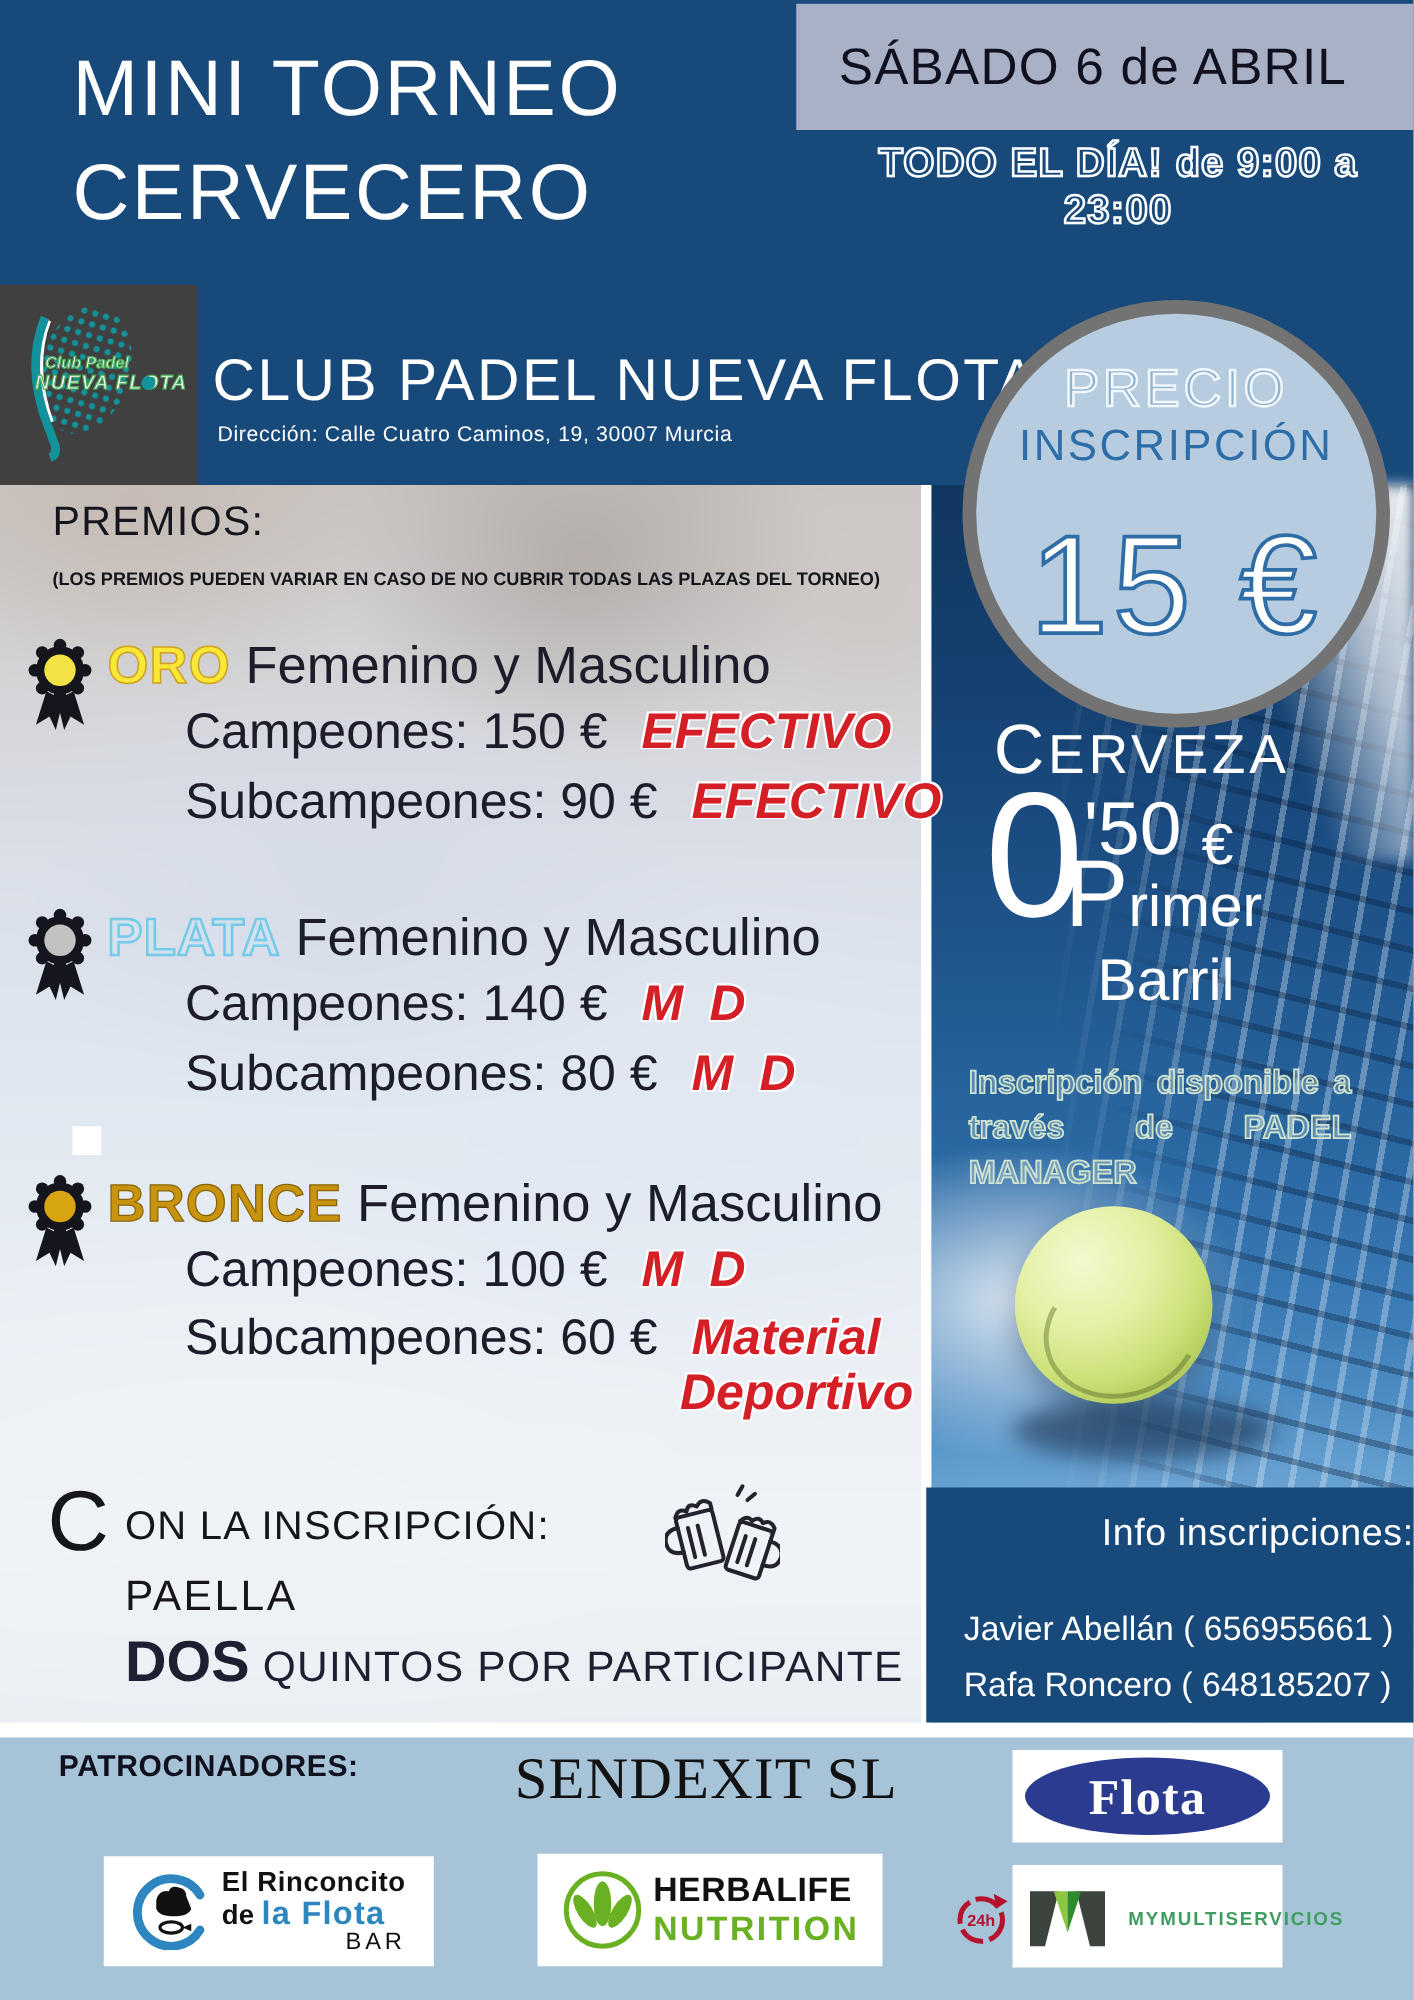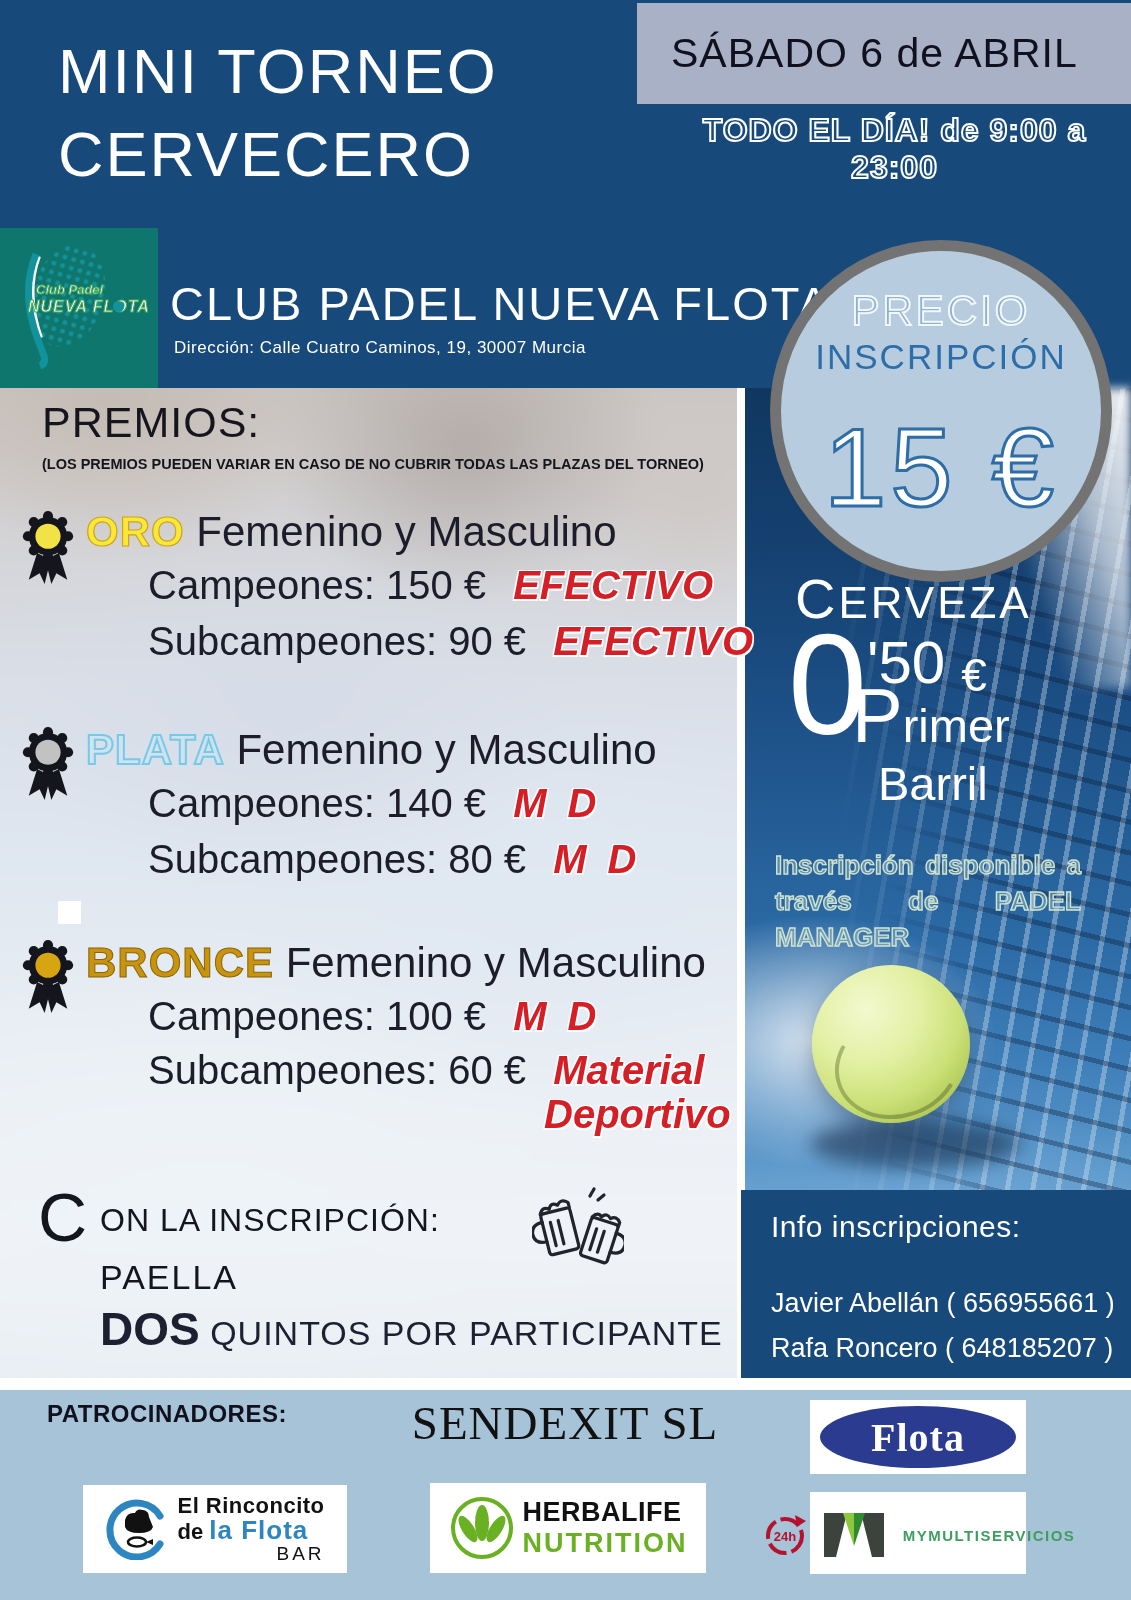--- a/index.html
+++ b/index.html
@@ -6,21 +6,21 @@
   body { background:#666; font-family:"Liberation Sans", sans-serif; }
   .poster { position:relative; width:1131px; height:1600px; background:#fff; overflow:hidden; margin:0 auto; }
   .abs { position:absolute; }
 
   
   .header { left:0; top:0; width:1131px; height:388px; background:#17497b; }
   .title { left:58px; top:30px; color:#fff; font-size:63px; letter-spacing:2px; line-height:1.32; font-weight:400; }
   .date-band { left:637px; top:3px; width:494px; height:101px; background:#a9b1c6; display:flex; align-items:center; padding-left:34px; }
   .date-band span { color:#10101e; font-size:41px; letter-spacing:1px; }
   .time-line { left:672px; top:112px; width:445px; text-align:center; font-size:32px; color:transparent; -webkit-text-stroke:2px #fff; letter-spacing:1px; font-weight:700; }
-  .logo-box { left:0; top:228px; width:158px; height:160px; background:#0f766e; }
+  .logo-box { left:0; top:228px; width:158px; height:160px; background:#404040; }
   .logo-text1 { left:36px; top:54px; font-size:13px; font-style:italic; font-weight:700; color:#fff; -webkit-text-stroke:1px #49a958; }
   .logo-text2 { left:28px; top:70px; font-size:16px; font-style:italic; font-weight:700; color:#fff; -webkit-text-stroke:1px #49a958; letter-spacing:1px; }
   .logo-dot { left:113px; top:73px; width:11px; height:11px; border-radius:50%; background:#12939b; }
   .club-name { left:170px; top:276px; color:#fff; font-size:47px; letter-spacing:2px; font-weight:400; }
   .club-address { left:174px; top:338px; color:#fff; font-size:17px; letter-spacing:.5px; }
 
   
   .photo-left { left:0; top:388px; width:737px; height:990px; overflow:hidden; }
   .photo-left .blur-layer { position:absolute; left:-5%; top:-5%; width:110%; height:110%; filter:blur(12px);
     background:
@@ -63,21 +63,21 @@
   .white-marker { left:58px; top:901px; width:23px; height:23px; background:#fff; }
 
   
   .price-circle { left:770px; top:240px; width:342px; height:342px; border-radius:50%;
     background:#b7cddf; border:11px solid #737373; display:flex; flex-direction:column; align-items:center; }
   .price-l1 { margin-top:36px; font-size:42px; letter-spacing:3px; color:transparent; -webkit-text-stroke:2px #f2f7fb; text-shadow:0 0 2px rgba(109,156,196,.6); }
   .price-l2 { font-size:35px; letter-spacing:2px; color:#2d6da8; margin-top:2px; }
   .price-amount { margin-top:26px; font-size:112px; color:#fff; -webkit-text-stroke:3px #2e6da6; letter-spacing:4px; }
 
   
-  .premios-heading { left:42px; top:398px; font-size:43px; color:#15151d; letter-spacing:1px; }
+  .premios-heading { left:42px; top:398px; font-size:33px; color:#15151d; letter-spacing:1px; }
   .premios-note { left:42px; top:456px; font-size:14.5px; color:#15151d; font-weight:700; }
   .medal { width:52px; height:84px; }
   .cat-heading { font-size:42px; color:#1c1c2a; white-space:nowrap; }
   .cat-name { font-weight:700; letter-spacing:1px; }
   .cat-oro   { color:#f9e838; -webkit-text-stroke:1.2px #cfa31d; }
   .cat-plata { color:rgba(190,232,248,.25); -webkit-text-stroke:2px #74cbe9; }
   .cat-bronce{ color:#c8930f; -webkit-text-stroke:1px #8a6508; }
   .prize-line { font-size:40px; color:#1c1c2a; white-space:nowrap; }
   .prize-red { color:#d41f26; font-style:italic; font-weight:700;
     text-shadow:-1.5px -1.5px 0 #fff, 1.5px -1.5px 0 #fff, -1.5px 1.5px 0 #fff, 1.5px 1.5px 0 #fff;margin-left:16px; }
@@ -102,21 +102,21 @@
   .primer { left:852px; top:672px; color:#fff; }
   .primer .init { font-size:76px; }
   .primer .rest { font-size:47px; }
   .barril { left:878px; top:756px; color:#fff; font-size:47px; }
   .manager { left:775px; top:848px; width:306px; font-size:26px; line-height:1.38; font-weight:700;
     color:rgba(215,232,218,.3); -webkit-text-stroke:1.4px #cfe3cf; }
   .manager div { text-align:justify; text-align-last:justify; }
 
   
   .info-box { left:741px; top:1190px; width:390px; height:188px; background:#17497b; color:#fff; padding:20px 0 0 30px; }
-  .info-heading { font-size:30px; letter-spacing:.5px; }
+  .info-heading { font-size:30px; letter-spacing:.5px;text-align:right; }
   .info-contact { font-size:27px; margin-top:14px; }
   .info-contact.first { margin-top:44px; }
 
   
   .footer { left:0; top:1390px; width:1131px; height:210px; background:#a6c3d8; }
   .patro { left:47px; top:1400px; font-size:24px; color:#10101e; font-weight:700; letter-spacing:.5px; }
   .sendexit { left:400px; top:1396px; width:330px; text-align:center; font-family:"Liberation Serif", serif; font-size:47px; color:#111; letter-spacing:1px; }
   .logo-card { background:#fff; display:flex; align-items:center; justify-content:center; }
   .hero-card { left:810px; top:1400px; width:216px; height:74px; }
   .hero-oval { width:196px; height:62px; background:#2b3b8f; border-radius:50%; display:flex; align-items:center; justify-content:center; }

